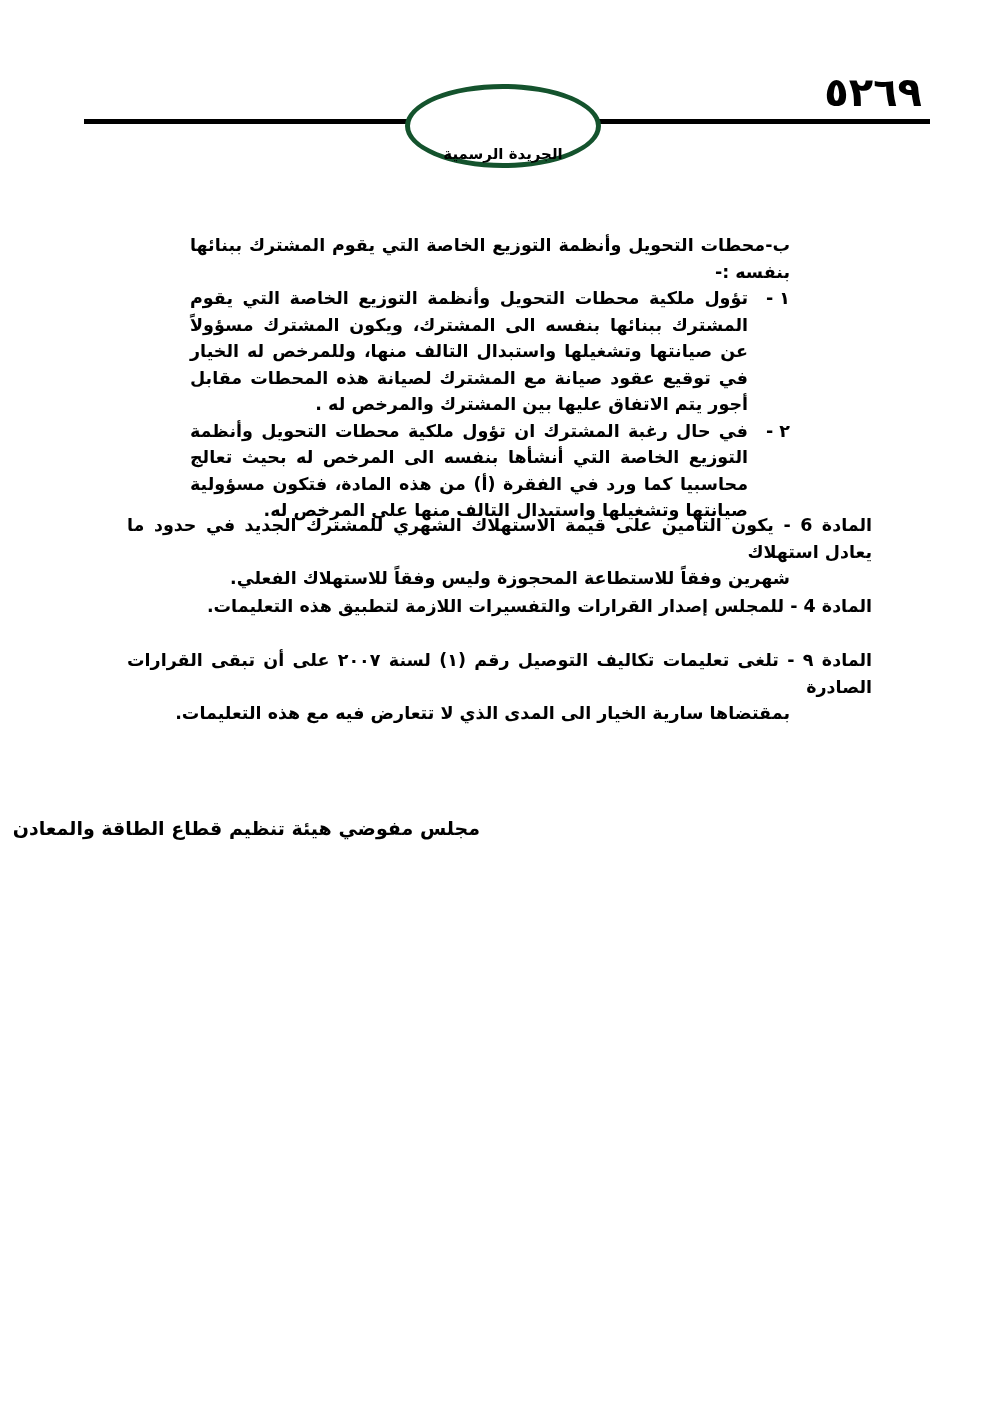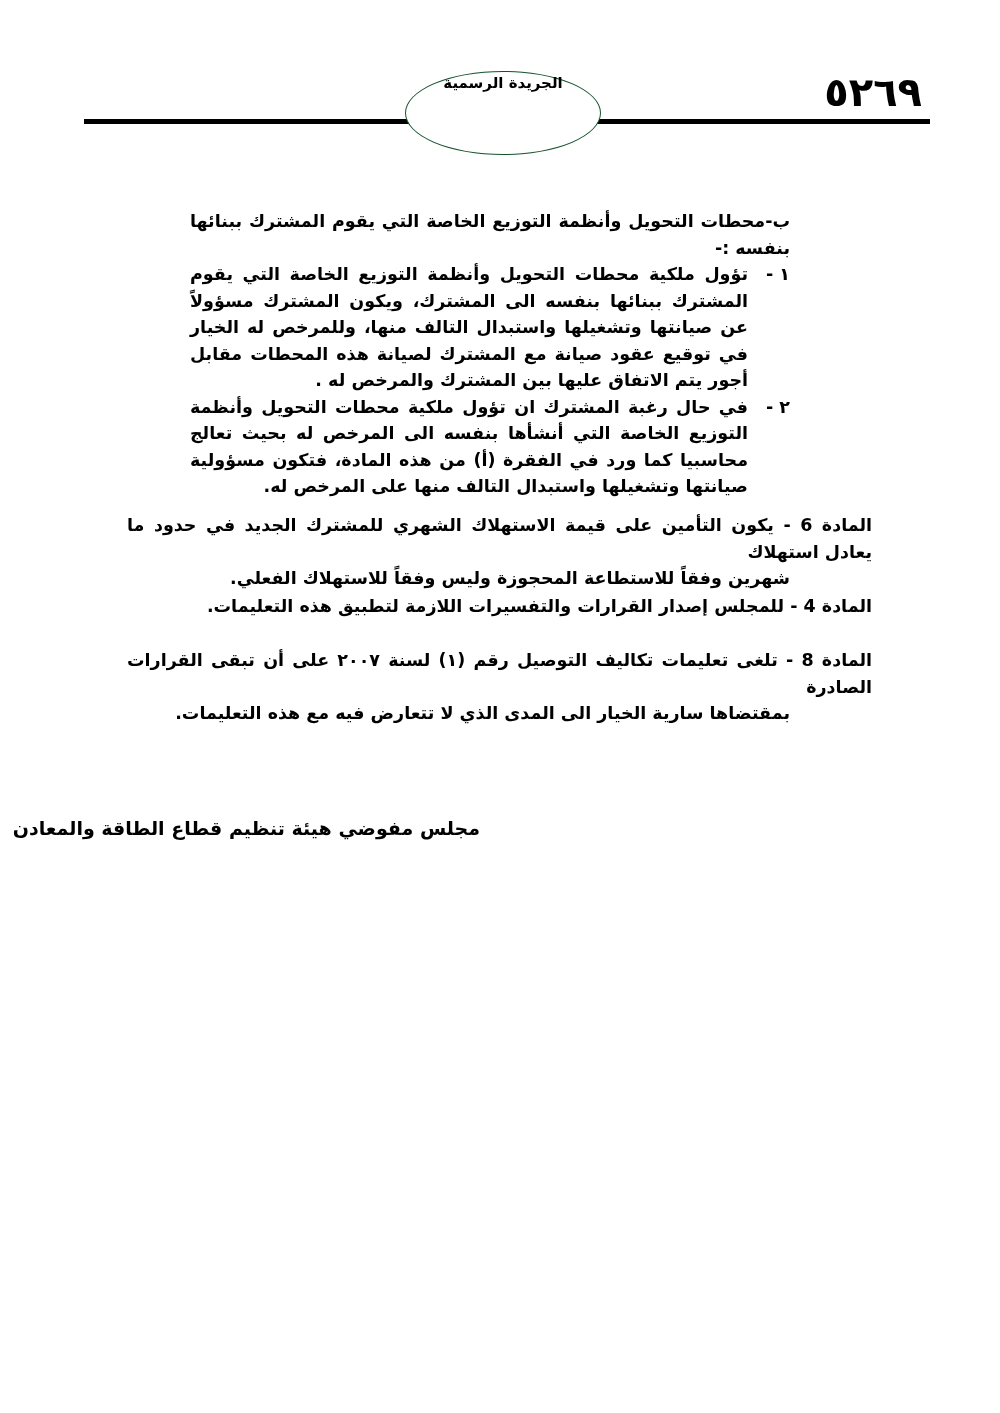--- a/index.html
+++ b/index.html
@@ -1,27 +1,27 @@
 <!DOCTYPE html>
 <html><head>
 <meta charset="utf-8">
 <style>
   html, body { margin: 0; padding: 0; background: #ffffff; }
   body { width: 1000px; height: 1413px; position: relative; overflow: hidden;
          font-family: "DejaVu Sans", sans-serif; color: #000; }
   .page-number { position: absolute; right: 78px; top: 72px; font-size: 40px; font-weight: bold;
                  direction: rtl; letter-spacing: 1px; line-height: 1; }
   .header-rule { position: absolute; left: 84px; right: 70px; top: 119px; height: 5px; background: #000; }
-  .header-oval { position: absolute; left: 405px; top: 71px; width: 196px; height: 84px;
-                 border: 1px solid #14532d; border-radius: 50%; background: #fff; box-sizing: border-box;
-                 display: flex; align-items: flex-start; justify-content: center; }
+  .header-oval { position: absolute; left: 405px; top: 84px; width: 196px; height: 84px;
+                 border: 5px solid #14532d; border-radius: 50%; background: #fff; box-sizing: border-box;
+                 display: flex; align-items: flex-end; justify-content: center; }
   .header-oval span { font-size: 15px; font-weight: bold; direction: rtl; margin-top: 2px; }
   .block { position: absolute; direction: rtl; text-align: justify; font-weight: bold;
            font-size: 17.5px; line-height: 26.5px; }
-  .section-b { right: 210px; top: 208px; width: 600px; }
+  .section-b { right: 210px; top: 232px; width: 600px; }
   .section-b .heading { padding-right: 0; }
   .item { display: flex; direction: rtl; }
   .item .num { width: 42px; flex: none; text-align: right; }
   .item .txt { flex: 1; text-align: justify; text-align-last: right; }
   .article { right: 128px; width: 745px; }
   .article p { margin: 0; }
   .article .cont { padding-right: 82px; text-align-last: right; }
   .art7 { top: 512px; }
   .art8 { top: 593px; }
   .art9 { top: 647px; }
@@ -54,17 +54,17 @@
 <div class="block article art7">
   <p><span>المادة 6 -</span> <span>يكون التأمين على قيمة الاستهلاك الشهري للمشترك الجديد في حدود ما يعادل استهلاك</span></p>
   <p class="cont">شهرين وفقاً للاستطاعة المحجوزة وليس وفقاً للاستهلاك الفعلي.</p>
 </div>
 
 <div class="block article art8">
   <p><span>المادة 4 -</span> <span>للمجلس إصدار القرارات والتفسيرات اللازمة لتطبيق هذه التعليمات.</span></p>
 </div>
 
 <div class="block article art9">
-  <p><span>المادة 8 -</span> <span>تلغى تعليمات تكاليف التوصيل رقم (١) لسنة ٢٠٠٧ على أن تبقى القرارات الصادرة</span></p>
+  <p><span>المادة ٩ -</span> <span>تلغى تعليمات تكاليف التوصيل رقم (١) لسنة ٢٠٠٧ على أن تبقى القرارات الصادرة</span></p>
   <p class="cont">بمقتضاها سارية الخيار الى المدى الذي لا تتعارض فيه مع هذه التعليمات.</p>
 </div>
 
 <div class="signature">مجلس مفوضي هيئة تنظيم قطاع الطاقة والمعادن</div>
 
 </body></html>

